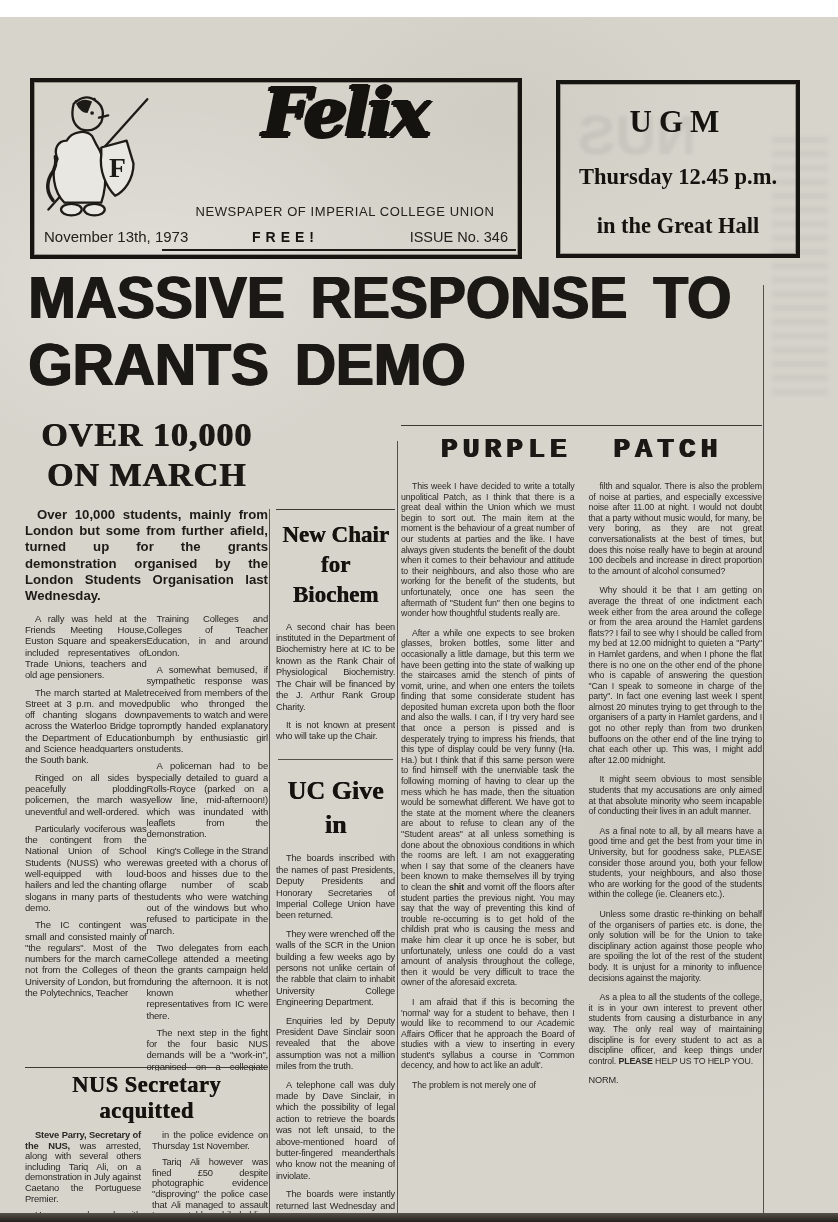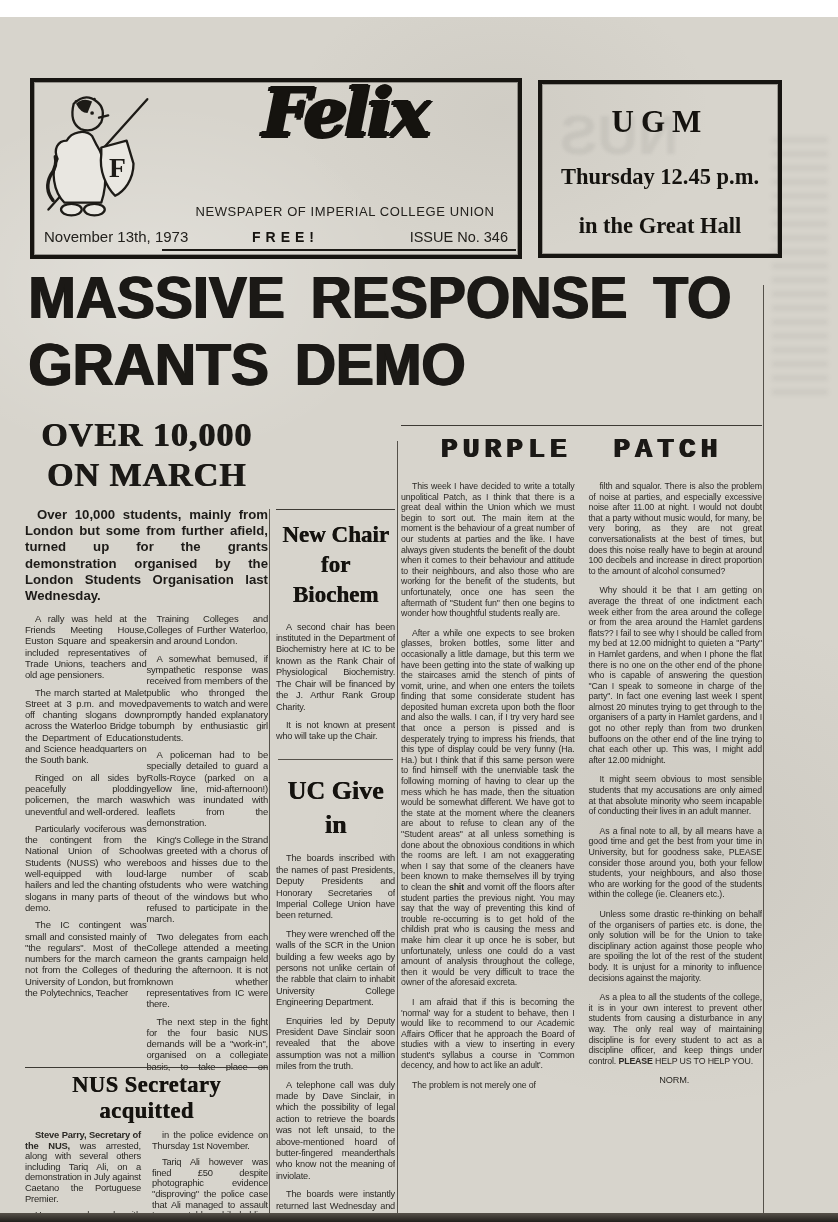--- a/index.html
+++ b/index.html
@@ -36,21 +36,21 @@
   .subtitle{
     position:absolute;left:138px;top:122px;width:346px;text-align:center;
     font-size:13px;letter-spacing:.6px;color:#23211d;
   }
   .mast-date{position:absolute;left:10px;bottom:10px;font-size:15px;color:#23211d;}
   .mast-free{position:absolute;left:218px;bottom:10px;font-size:14px;font-weight:bold;letter-spacing:5px;color:#15130f;}
   .mast-issue{position:absolute;right:10px;bottom:10px;font-size:14.5px;color:#23211d;}
   .mast-rule{position:absolute;left:128px;right:2px;bottom:4px;border-top:2px solid #1d1b17;}
 
   .ugm-box{
-    position:absolute;left:538px;top:63px;width:236px;height:170px;
+    position:absolute;left:556px;top:63px;width:236px;height:170px;
     border:4px solid #171511;box-shadow:inset 0 0 0 1px rgba(23,21,17,.3);
     text-align:center;font-family:"Liberation Serif",serif;font-weight:bold;color:#15130f;
   }
   .ugm-ghost{position:absolute;left:18px;top:18px;font-size:56px;font-weight:bold;
     color:rgba(60,56,50,.07);transform:scaleX(-1);filter:blur(1.5px);font-family:"Liberation Sans",sans-serif;}
   .ugm-l1{margin-top:20px;font-size:31px;letter-spacing:7px;}
   .ugm-l2{margin-top:24px;font-size:22.5px;}
   .ugm-l3{margin-top:23px;font-size:22.5px;}
 
   
@@ -105,21 +105,21 @@
   .purple{position:absolute;left:401px;top:408px;width:361px;}
   .purple-rule{border-top:1.5px solid #3d3a34;margin-bottom:8px;}
   .purple-head{
     margin:2px 0 16px 0;text-align:center;font-family:Liberation Mono, monospace;font-weight:bold;
     font-size:28px;color:#1b1916;letter-spacing:5px;word-spacing:20px;
     text-shadow:1px 0 #1b1916,-0.5px 0 #1b1916;
   }
   .purple .cols{gap:14px;height:738px;}
   .purple .col{flex:1;font-size:8.8px;line-height:10.6px;letter-spacing:-.15px;color:#2b2925;}
   .purple p{margin-bottom:9px;text-indent:11px;}
-  .signoff{text-align:center;font-size:9.2px;font-weight:normal;color:#2b2925;padding-right:2px;}
+  .signoff{text-align:left;font-size:9.2px;font-weight:normal;color:#2b2925;padding-right:2px;}
 </style>
 </head>
 <body>
 
 <div class="paper">
 
   <div class="ghost-smudge"></div>
 
   <header class="masthead-box">
     <svg class="cat" viewBox="0 0 100 120">
@@ -166,21 +166,21 @@
     <p class="march-lead">Over 10,000 students, mainly from London but some from further afield, turned up for the grants demonstration organised by the London Students Organisation last Wednesday.</p>
     <div class="cols">
       <div class="col">
           <p>A rally was held at the Friends Meeting House, Euston Square and speakers included representatives of Trade Unions, teachers and old age pensioners.</p>
           <p>The march started at Malet Street at 3 p.m. and moved off chanting slogans down across the Waterloo Bridge to the Department of Education and Science headquarters on the South bank.</p>
           <p>Ringed on all sides by peacefully plodding policemen, the march was uneventful and well-ordered.</p>
           <p>Particularly vociferous was the contingent from the National Union of School Students (NUSS) who were well-equipped with loud-hailers and led the chanting of slogans in many parts of the demo.</p>
           <p>The IC contingent was small and consisted mainly of "the regulars". Most of the numbers for the march came not from the Colleges of the University of London, but from the Polytechnics, Teacher</p>
         </div>
       <div class="col">
-          <p>Training Colleges and Colleges of Further Waterloo, in and around London.</p>
+          <p>Training Colleges and Colleges of Teacher Education, in and around London.</p>
           <p>A somewhat bemused, if sympathetic response was received from members of the public who thronged the pavements to watch and were promptly handed explanatory bumph by enthusiastic girl students.</p>
           <p>A policeman had to be specially detailed to guard a Rolls-Royce (parked on a yellow line, mid-afternoon!) which was inundated with leaflets from the demonstration.</p>
           <p>King's College in the Strand was greeted with a chorus of boos and hisses due to the large number of scab students who were watching out of the windows but who refused to participate in the march.</p>
           <p>Two delegates from each College attended a meeting on the grants campaign held during the afternoon. It is not known whether representatives from IC were there.</p>
           <p>The next step in the fight for the four basic NUS demands will be a "work-in", organised on a collegiate basis, to take place on November 14th.</p>
         </div>
     </div>
   </section>
 
   <section class="nus">

